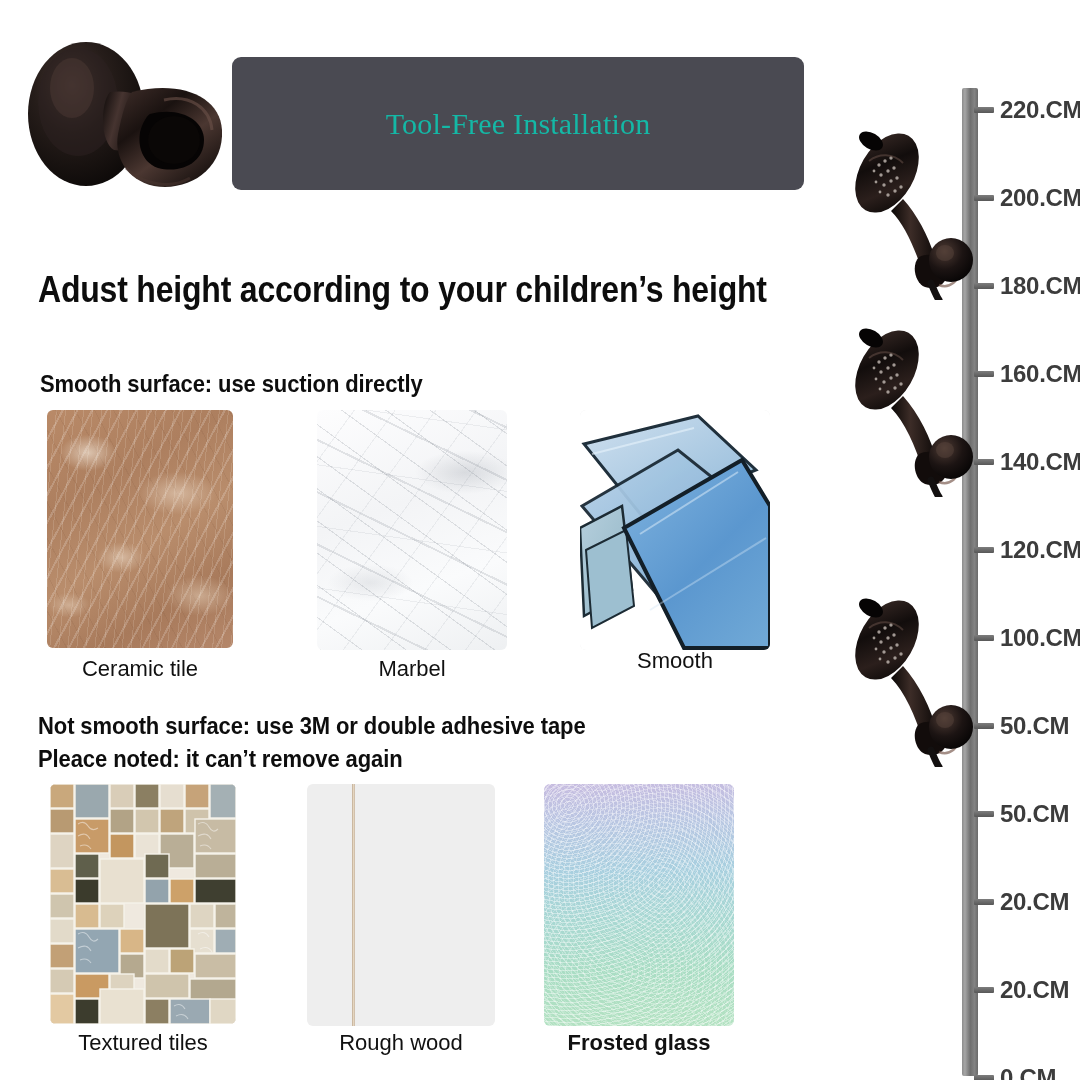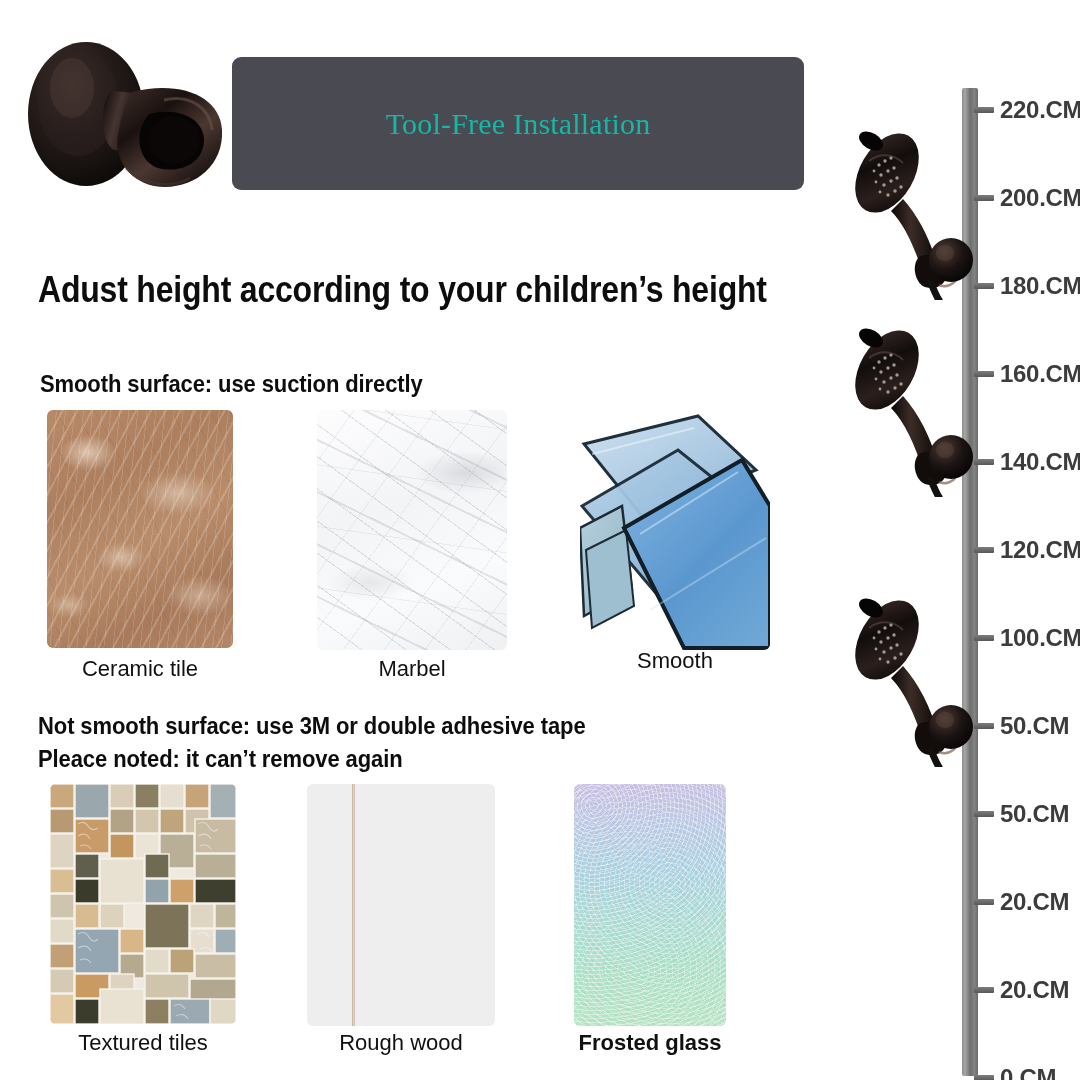--- a/index.html
+++ b/index.html
@@ -52,21 +52,21 @@
     font-size:22px; color:#111; white-space:nowrap; text-align:center;
   }
 
   
   #sw-ceramic { left:47px;  top:410px; width:186px; height:238px; }
   #sw-marbel  { left:317px; top:410px; width:190px; height:240px; }
   #sw-smooth  { left:580px; top:410px; width:190px; height:240px; }
   
   #sw-textured { left:50px;  top:784px; width:186px; height:240px; }
   #sw-wood     { left:307px; top:784px; width:188px; height:242px; }
-  #sw-frosted  { left:574px; top:784px; width:152px; height:242px;font-weight:bold; }
+  #sw-frosted  { left:544px; top:784px; width:190px; height:242px;font-weight:bold; }
 
   #sw-ceramic .cap, #sw-marbel .cap { top:246px;text-align:right; }
   #sw-smooth .cap { top:238px; }
   #sw-textured .cap, #sw-wood .cap, #sw-frosted .cap { top:246px; }
 
   
   .tex-ceramic {
     width:100%; height:100%;
     background:
       radial-gradient(ellipse 40px 26px at 22% 18%, rgba(255,250,240,.55), transparent 70%),

